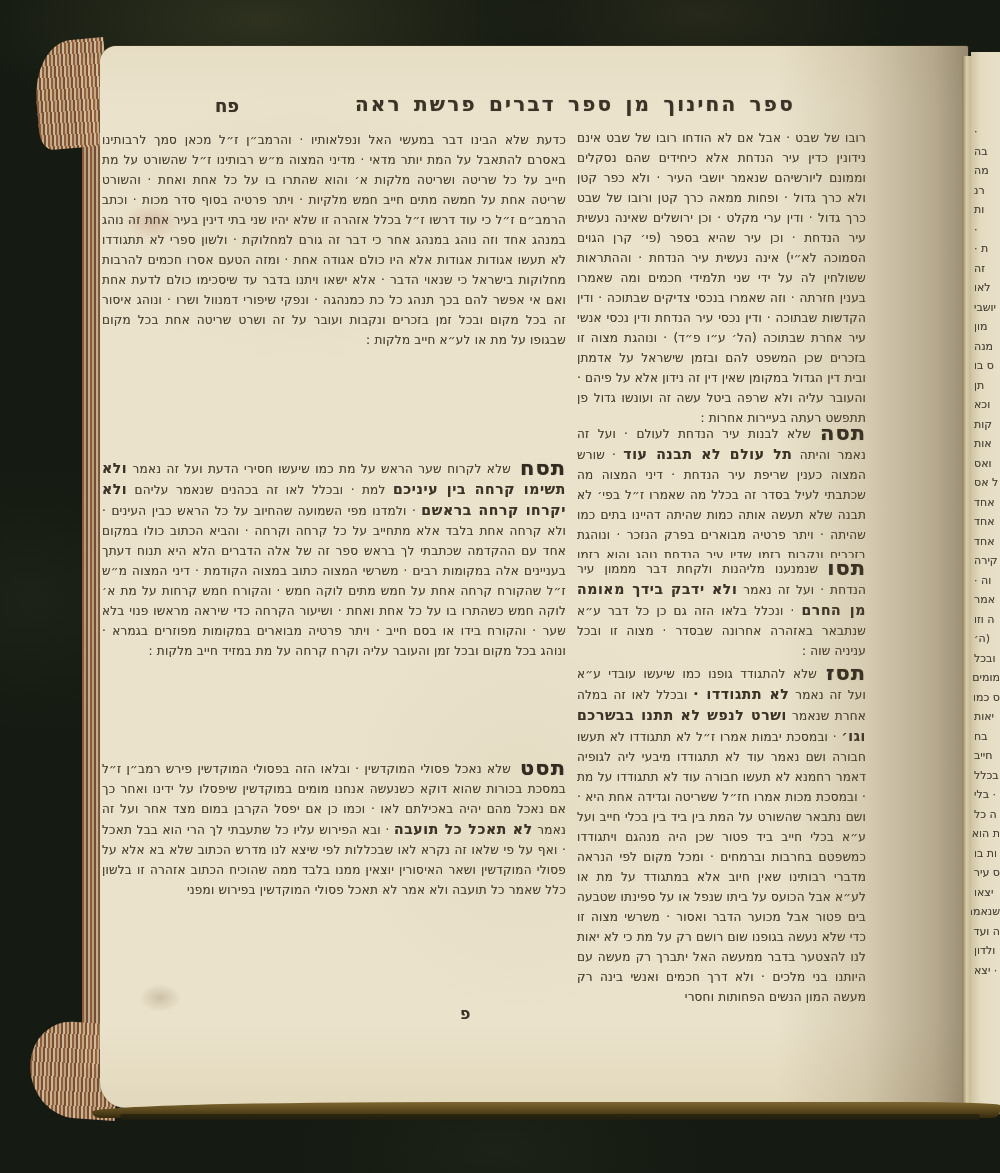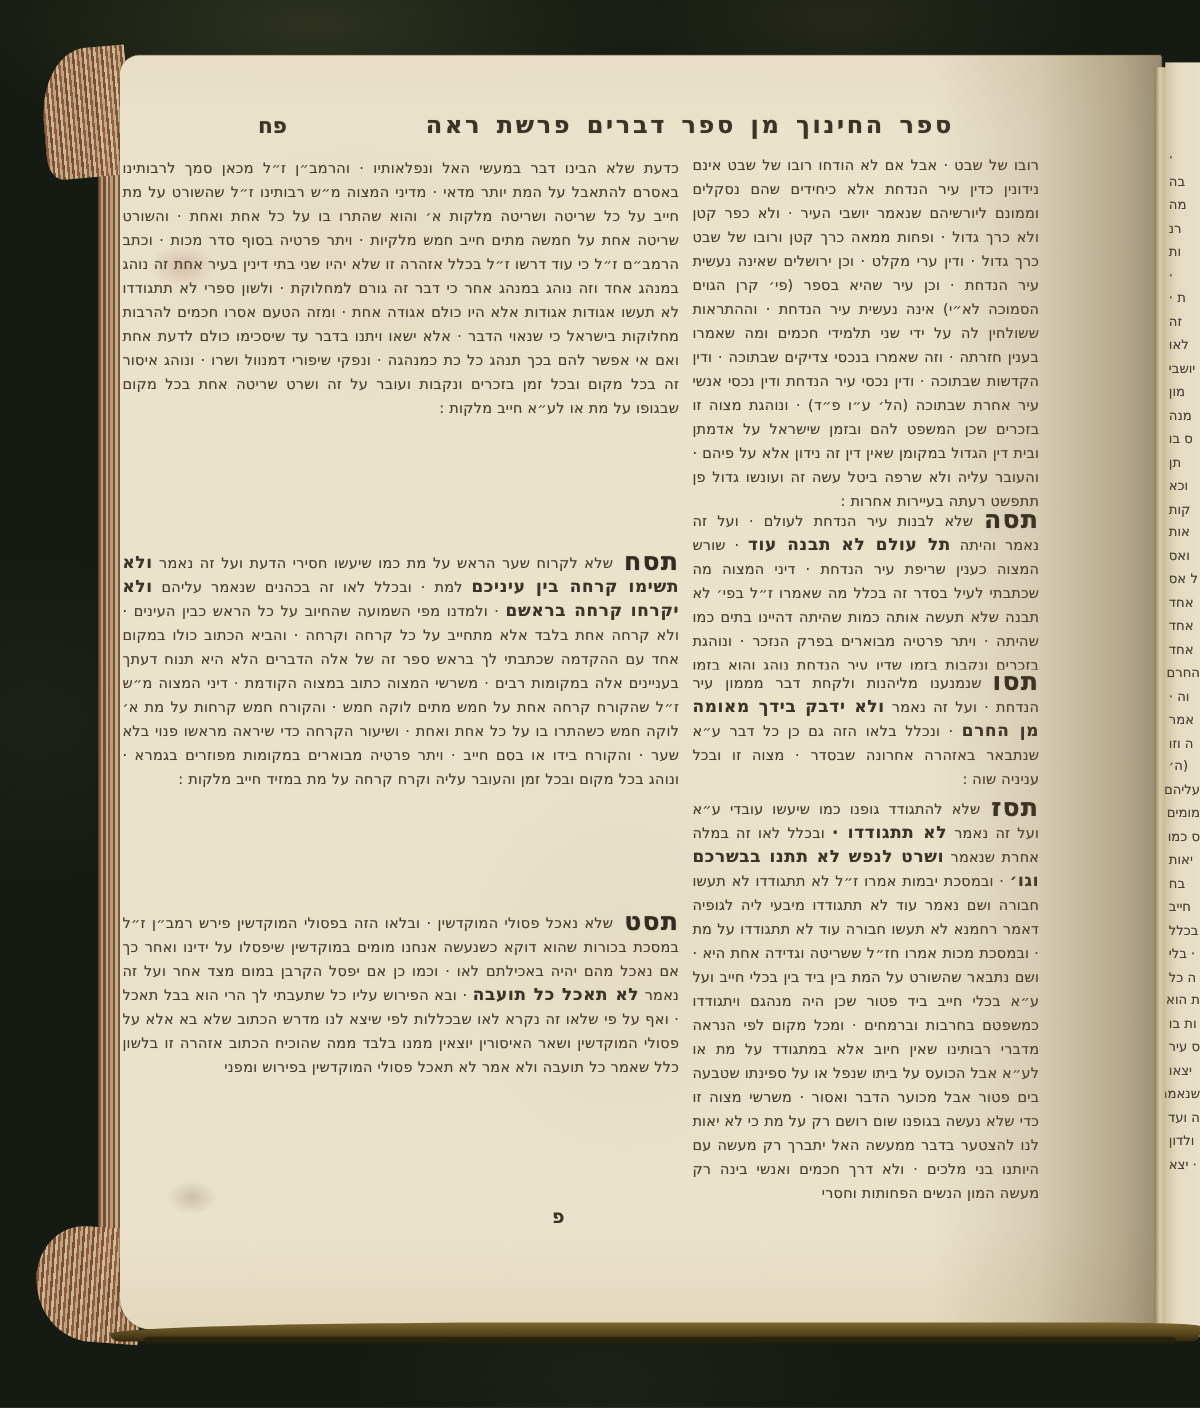--- a/index.html
+++ b/index.html
@@ -104,26 +104,26 @@
         <div>ס בו</div>
         <div>תן</div>
         <div>וכא</div>
         <div>קות</div>
         <div>אות</div>
         <div>ואס</div>
         <div>ל אס</div>
         <div>אחד</div>
         <div>אחד</div>
         <div>אחד</div>
-        <div>החרם</div>
+        <div>קירה</div>
         <div>וה ·</div>
         <div>אמר</div>
         <div>ה וזו</div>
         <div>(ה׳</div>
-        <div>עליהם</div>
+        <div>ובכל</div>
         <div>מומים</div>
         <div>ס כמו</div>
         <div>יאות</div>
         <div>בח</div>
         <div>חייב</div>
         <div>בכלל</div>
         <div>· בלי</div>
         <div>ה כל</div>
         <div>ת הוא</div>
         <div>ות בו</div>

